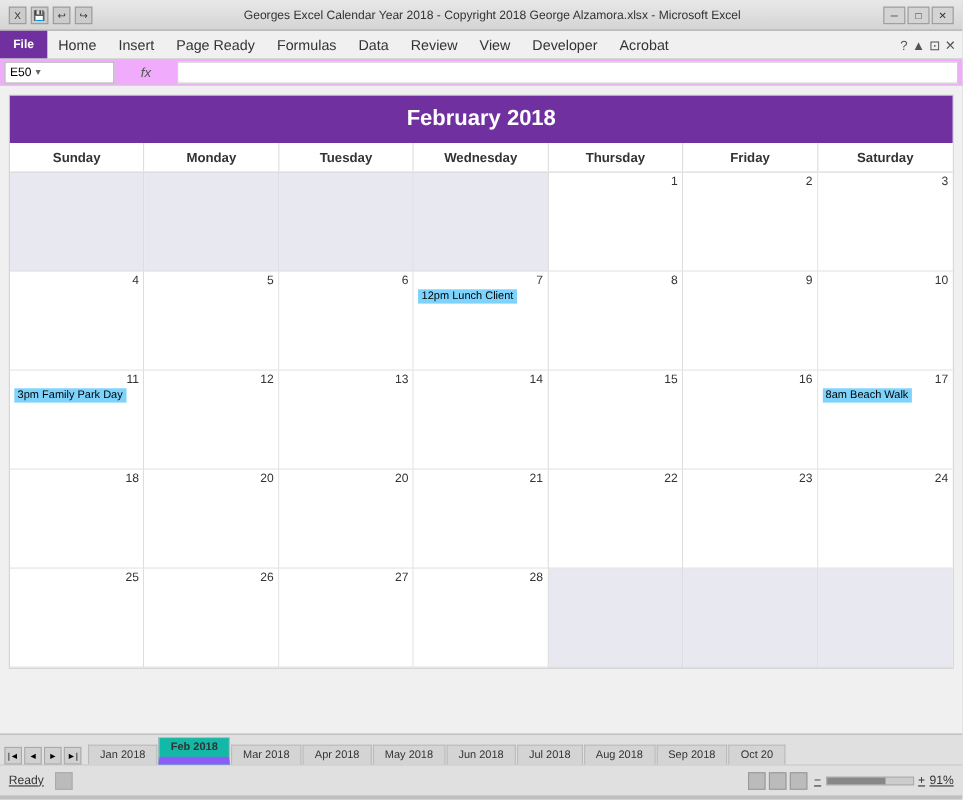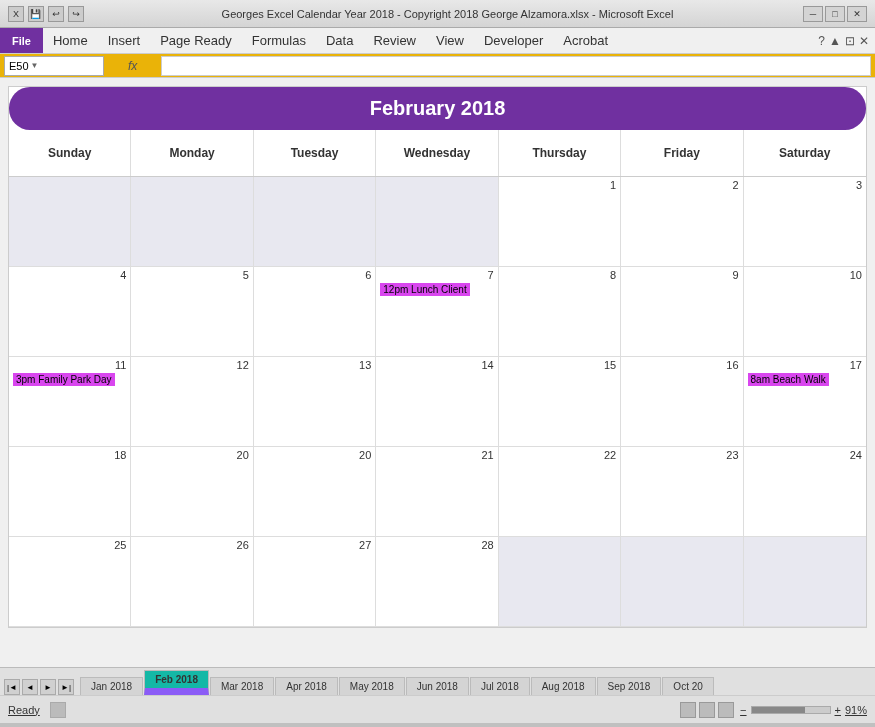--- a/index.html
+++ b/index.html
@@ -45,21 +45,21 @@
       padding: 3px 10px;
       font-size: 13px;
       cursor: pointer;
       color: #333;
     }
     .menu-right { margin-left: auto; display: flex; gap: 4px; padding-right: 6px; }
     .menu-right-icon { font-size: 12px; cursor: pointer; color: #555; }
 
     
     .formula-bar {
-      background: #eab308;
+      background: #f0abfc;
       height: 24px;
       display: flex;
       align-items: center;
       border-bottom: 1px solid #ccc;
       padding: 0 4px;
     }
     .name-box {
       width: 100px;
       height: 20px;
       border: 1px solid #aaa;
@@ -87,31 +87,30 @@
       border: 1px solid #ccc;
       width: 100%;
     }
     .calendar-header {
       background: #7030a0;
       color: white;
       text-align: center;
       padding: 10px;
       font-size: 20px;
       font-weight: bold;
-      border-radius: 21px;
     }
     .calendar-days-header {
       display: grid;
       grid-template-columns: repeat(7, 1fr);
       background: white;
       border-bottom: 1px solid #ccc;
     }
     .day-header {
       text-align: center;
-      padding: 16px 0;
+      padding: 6px 0;
       font-weight: bold;
       font-size: 12px;
       border-right: 1px solid #ddd;
       color: #333;
     }
     .day-header:last-child { border-right: none; }
 
     .calendar-grid {
       display: grid;
       grid-template-columns: repeat(7, 1fr);
@@ -129,21 +128,21 @@
     .calendar-cell.empty-prev { background: #e8e8f0; }
     .calendar-cell.empty-next { background: #e8e8f0; }
     .calendar-cell.normal { background: white; }
     .day-number {
       text-align: right;
       font-size: 11px;
       color: #333;
       display: block;
     }
     .event-tag {
-      background: #d946ef;
+      background: #7dd3fc;
       font-size: 10px;
       padding: 1px 3px;
       margin-top: 2px;
       display: inline-block;
     }
 
     
     .sheet-tabs-bar {
       background: #e0e0e0;
       height: 28px;

